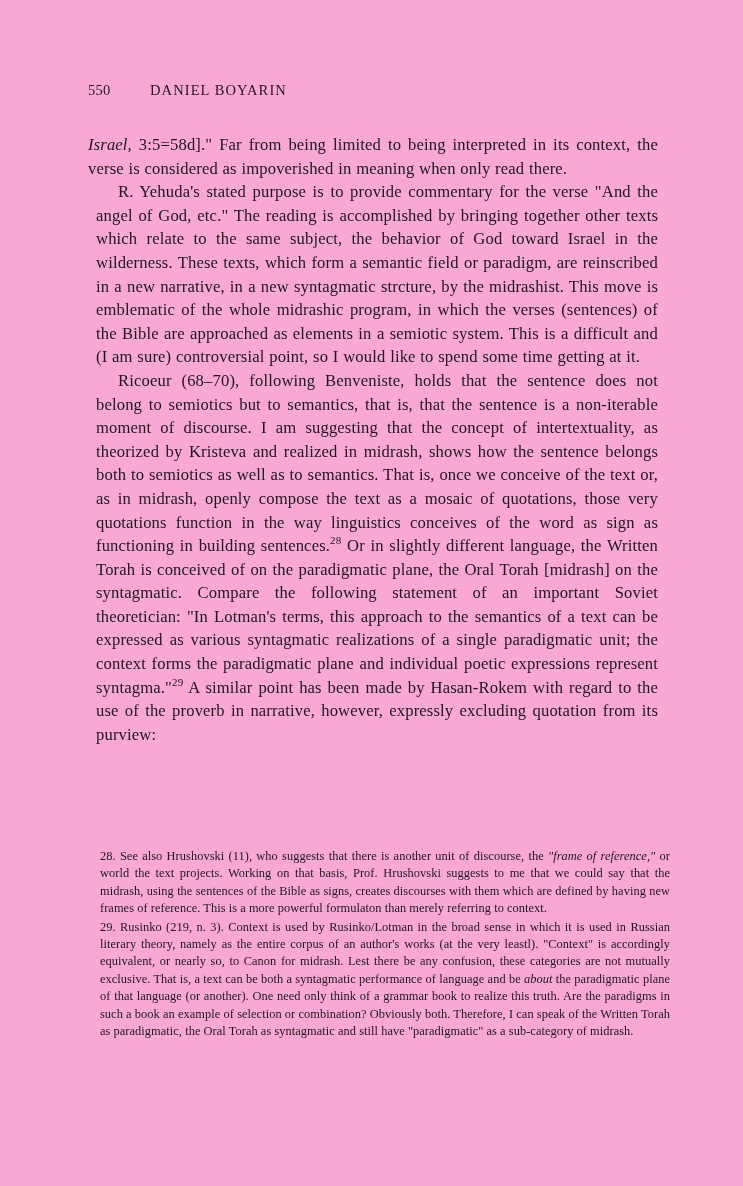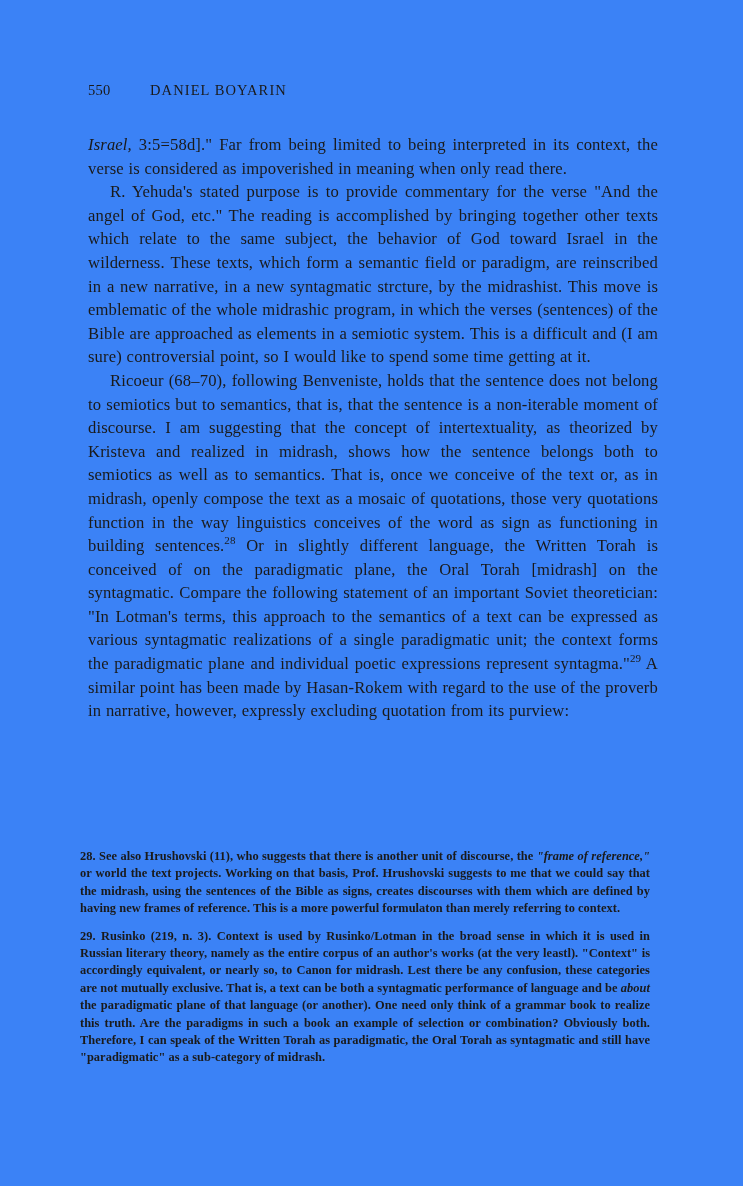--- a/index.html
+++ b/index.html
@@ -4,21 +4,21 @@
 <style>
   html, body {
     margin: 0;
     padding: 0;
     background: #ffffff;
   }
   .page {
     position: relative;
     width: 743px;
     height: 1186px;
-    background: #3b82f6;
+    background: #f9a8d4;
     font-family: "Liberation Serif", serif;
     color: #1a1a1a;
     overflow: hidden;
   }
   .content {
     position: absolute;
     left: 88px;
     top: 82px;
     width: 570px;
   }
@@ -42,45 +42,45 @@
     margin: 0;
     font-size: 16.6px;
     line-height: 23.6px;
     text-align: justify;
     text-justify: inter-word;
     letter-spacing: 0.15px;
     word-spacing: 0.4px;
   }
   .body-text p.indent {
     text-indent: 22px;
+    margin-left: 8px;
   }
   .body-text em {
     font-style: italic;
   }
   sup {
     font-size: 11px;
     vertical-align: super;
     line-height: 0;
   }
   .notes {
     position: absolute;
-    left: 80px;
+    left: 100px;
     top: 848px;
     width: 570px;
-    font-weight: bold;
   }
   .notes .note {
     margin: 0 0 0 0;
     font-size: 12.4px;
     line-height: 17.4px;
     text-align: justify;
     letter-spacing: 0.05px;
   }
   .notes .note + .note {
-    margin-top: 10px;
+    margin-top: 1px;
   }
 </style>
 </head>
 <body>
 
 <div class="page">
 
   <div class="content">
 
     <div class="running-head">

